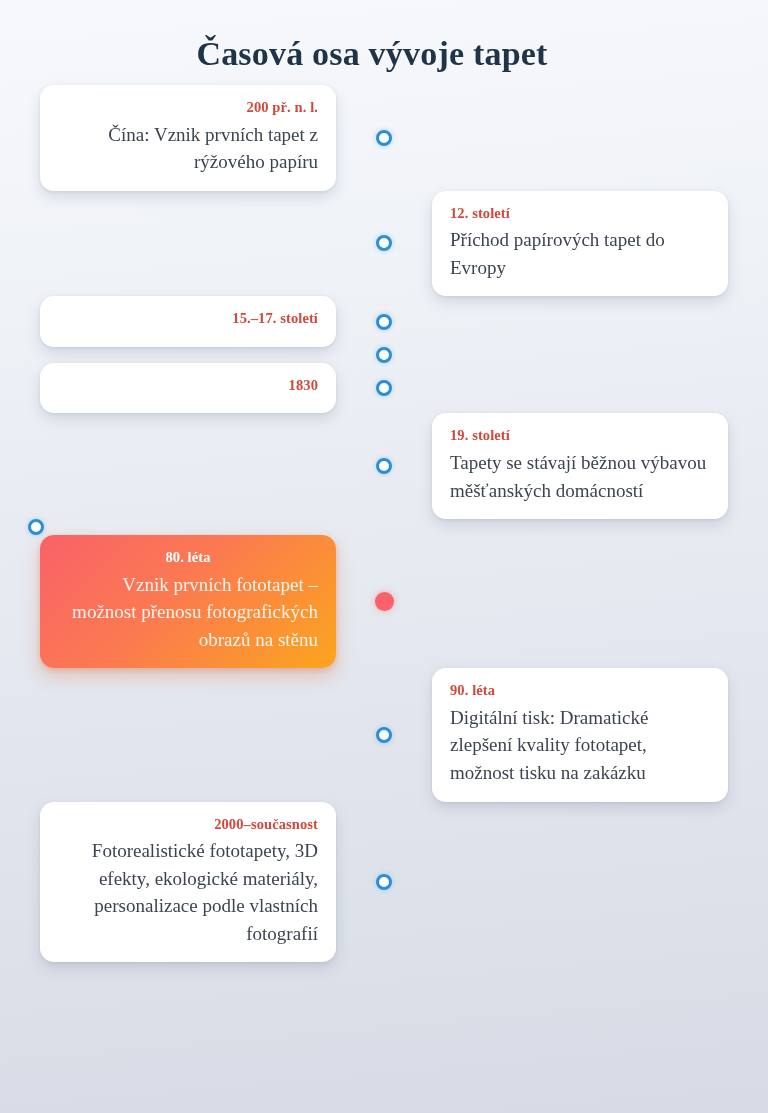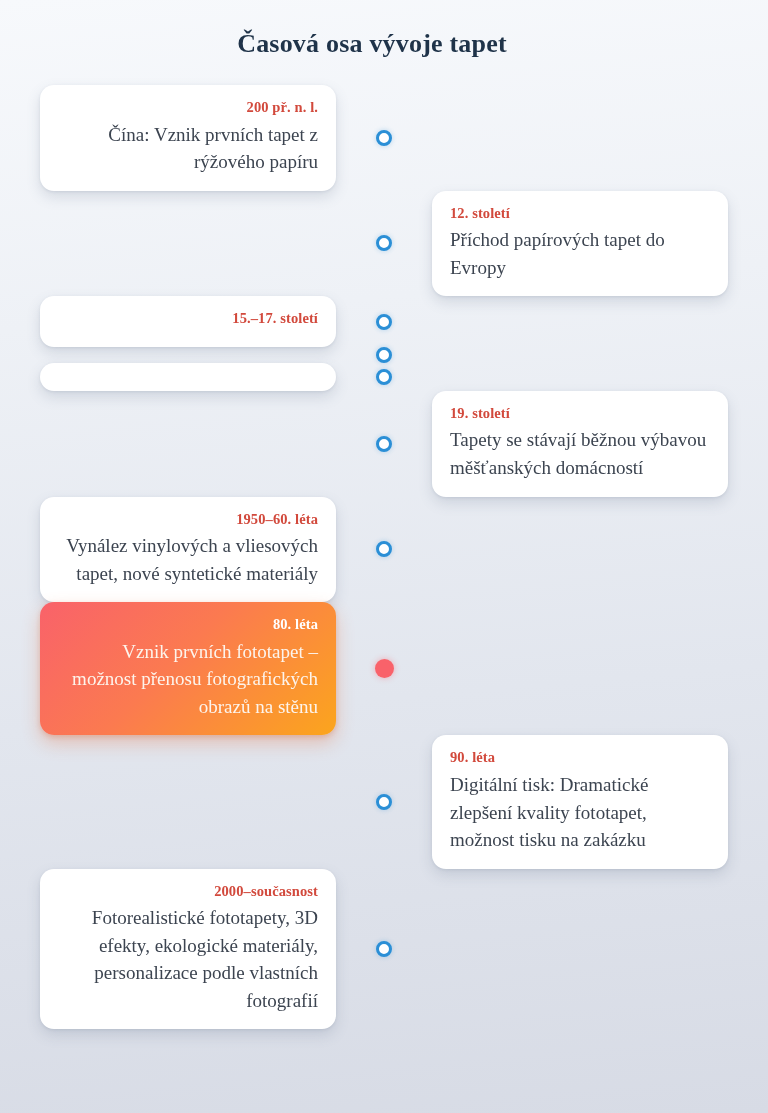--- a/index.html
+++ b/index.html
@@ -24,21 +24,21 @@
   }
 
   
   .title {
     position: absolute;
     top: 12px;
     left: 0;
     width: 744px;
     text-align: center;
     font-family: "Liberation Serif", "DejaVu Serif", serif;
-    font-size: 26px;
+    font-size: 34px;
     font-weight: bold;
     color: #1f3349;
     letter-spacing: 0.2px;
   }
 
   
   .timeline {
     position: absolute;
     top: 85px;
     left: 0;
@@ -113,21 +113,21 @@
     font-size: 19px;
     line-height: 1.45;
   }
 
   
   .card.highlight {
     background: linear-gradient(135deg, #f9626a 0%, #fb7a50 45%, #fba51d 100%);
     box-shadow: 0 8px 18px rgba(230,110,60,0.32),
                 0 2px 5px rgba(190,80,40,0.22);
   }
-  .card.highlight .era  { color: #ffffff; }
+  .card.highlight .era  { color: #ffffff; text-align: center; }
   .card.highlight .desc { color: #fdf4ec; }
 </style>
 </head>
 <body>
 
 <div class="page">
 
   <h1 class="title">Časová osa vývoje tapet</h1>
 
   <div class="timeline" id="timeline-root">
@@ -168,46 +168,41 @@
       </div>
       <div class="row">
         <div class="slot left"></div>
         <div class="axis">
           <div class="dot"></div>
         </div>
       </div>
       <div class="row">
         <div class="slot left">
           <div class="card">
+            <div class="era">1830</div>
           </div>
         </div>
         <div class="axis">
           <div class="dot"></div>
         </div>
         <div class="slot right"></div>
       </div>
       <div class="row">
         <div class="slot left"></div>
         <div class="axis">
           <div class="dot"></div>
         </div>
         <div class="slot right">
           <div class="card">
             <div class="era">19. století</div>
             <div class="desc">Tapety se stávají běžnou výbavou měšťanských domácností</div>
           </div>
         </div>
       </div>
       <div class="row">
-        <div class="slot left">
-          <div class="card">
-            <div class="era">1950–60. léta</div>
-            <div class="desc">Vynález vinylových a vliesových tapet, nové syntetické materiály</div>
-          </div>
-        </div>
         <div class="axis">
           <div class="dot"></div>
         </div>
         <div class="slot right"></div>
       </div>
       <div class="row">
         <div class="slot left">
           <div class="card highlight">
             <div class="era">80. léta</div>
             <div class="desc">Vznik prvních fototapet – možnost přenosu fotografických obrazů na stěnu</div>

